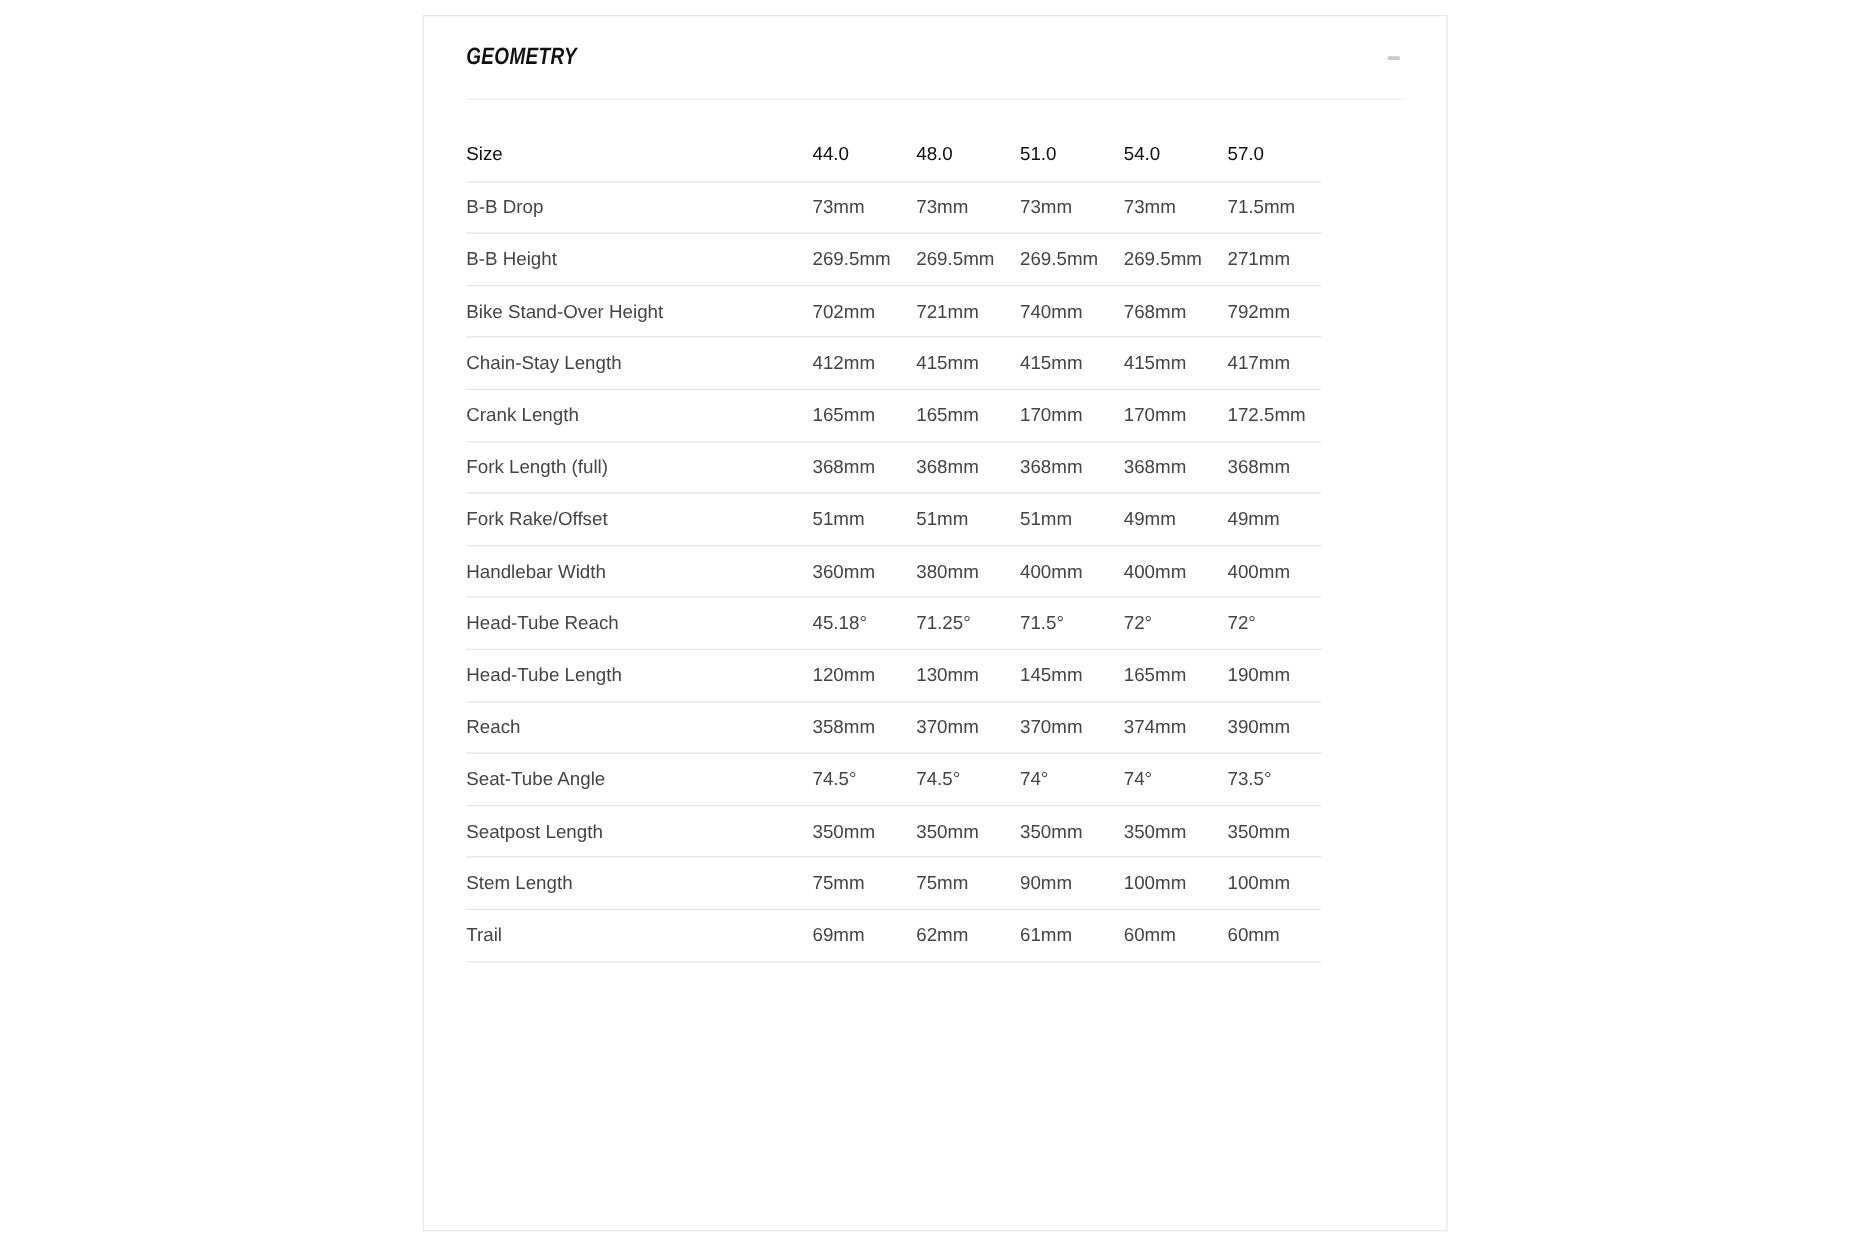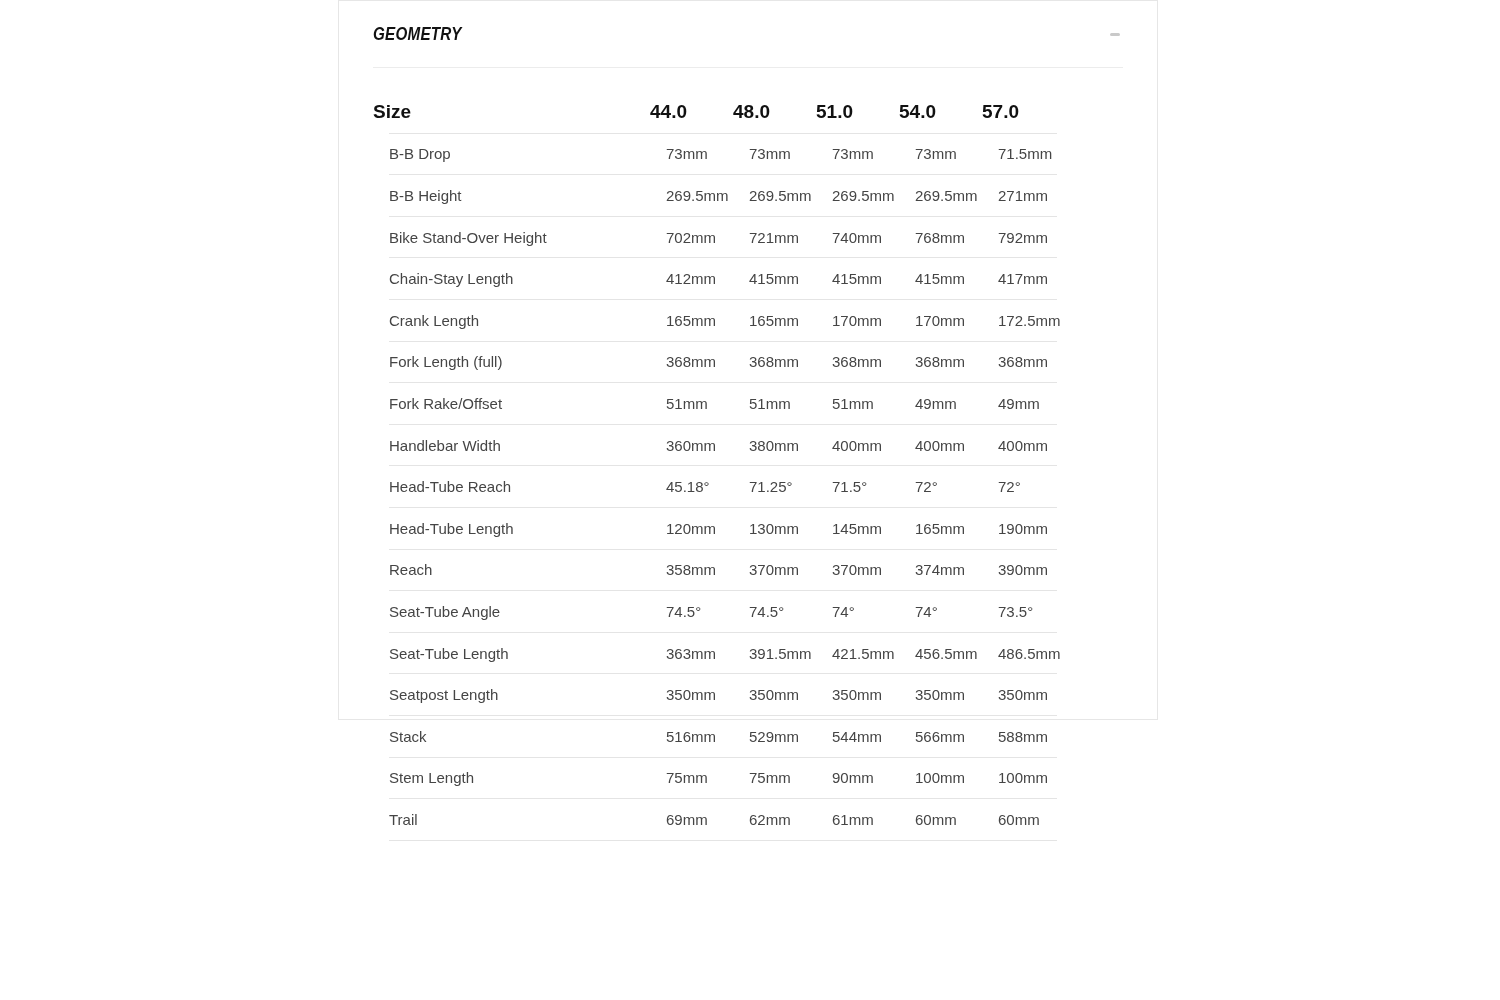--- a/index.html
+++ b/index.html
@@ -7,23 +7,23 @@
     width: 1500px;
     height: 1000px;
     background: #ffffff;
     font-family: "Liberation Sans", sans-serif;
     position: relative;
     overflow: hidden;
   }
   .card {
     position: absolute;
     left: 338px;
-    top: 0;
+    top: 12px;
     width: 820px;
-    height: 720px;
+    height: 973px;
     background: #ffffff;
     border: 1px solid #e6e6e6;
   }
   .card-header {
     margin: 0 34px;
     height: 67px;
     display: flex;
     align-items: center;
     justify-content: space-between;
     border-bottom: 1px solid #ececec;
@@ -55,30 +55,29 @@
     width: 684px;
     margin-top: 23px;
   }
   .row {
     display: grid;
     grid-template-columns: 277px 83px 83px 83px 83px 1fr;
     align-items: center;
     height: 41.6px;
   }
   .header-row .cell {
-    font-weight: 700;
+    font-weight: 400;
     color: #111111;
-    font-size: 19px;
+    font-size: 15px;
   }
   .table-body .row {
     border-top: 1px solid #e4e4e4;
   }
   .table-body {
     border-bottom: 1px solid #e4e4e4;
-    margin-left: 16px;
   }
   .cell {
     font-size: 15px;
     color: #454545;
     line-height: 1;
     white-space: nowrap;
     overflow: visible;
   }
 </style>
 </head>
@@ -190,42 +189,26 @@
           </div>
           <div class="row">
             <span class="cell">Seat-Tube Angle</span>
             <span class="cell">74.5°</span>
             <span class="cell">74.5°</span>
             <span class="cell">74°</span>
             <span class="cell">74°</span>
             <span class="cell">73.5°</span>
           </div>
           <div class="row">
-            <span class="cell">Seat-Tube Length</span>
-            <span class="cell">363mm</span>
-            <span class="cell">391.5mm</span>
-            <span class="cell">421.5mm</span>
-            <span class="cell">456.5mm</span>
-            <span class="cell">486.5mm</span>
-          </div>
-          <div class="row">
             <span class="cell">Seatpost Length</span>
             <span class="cell">350mm</span>
             <span class="cell">350mm</span>
             <span class="cell">350mm</span>
             <span class="cell">350mm</span>
             <span class="cell">350mm</span>
-          </div>
-          <div class="row">
-            <span class="cell">Stack</span>
-            <span class="cell">516mm</span>
-            <span class="cell">529mm</span>
-            <span class="cell">544mm</span>
-            <span class="cell">566mm</span>
-            <span class="cell">588mm</span>
           </div>
           <div class="row">
             <span class="cell">Stem Length</span>
             <span class="cell">75mm</span>
             <span class="cell">75mm</span>
             <span class="cell">90mm</span>
             <span class="cell">100mm</span>
             <span class="cell">100mm</span>
           </div>
           <div class="row">

